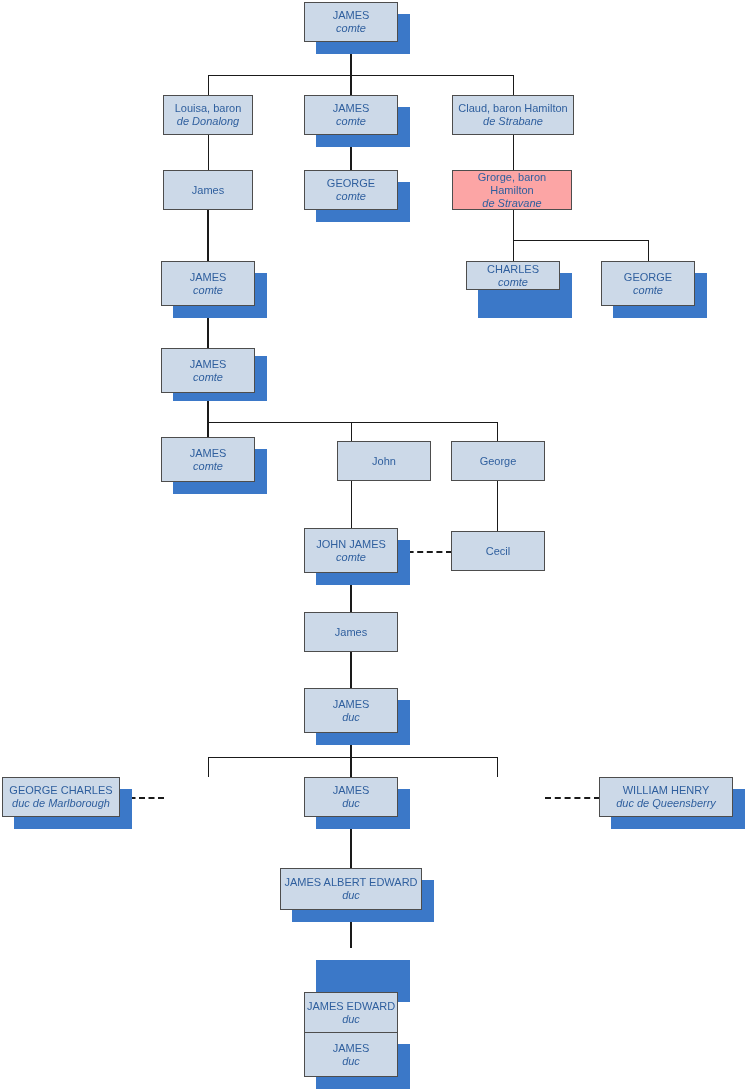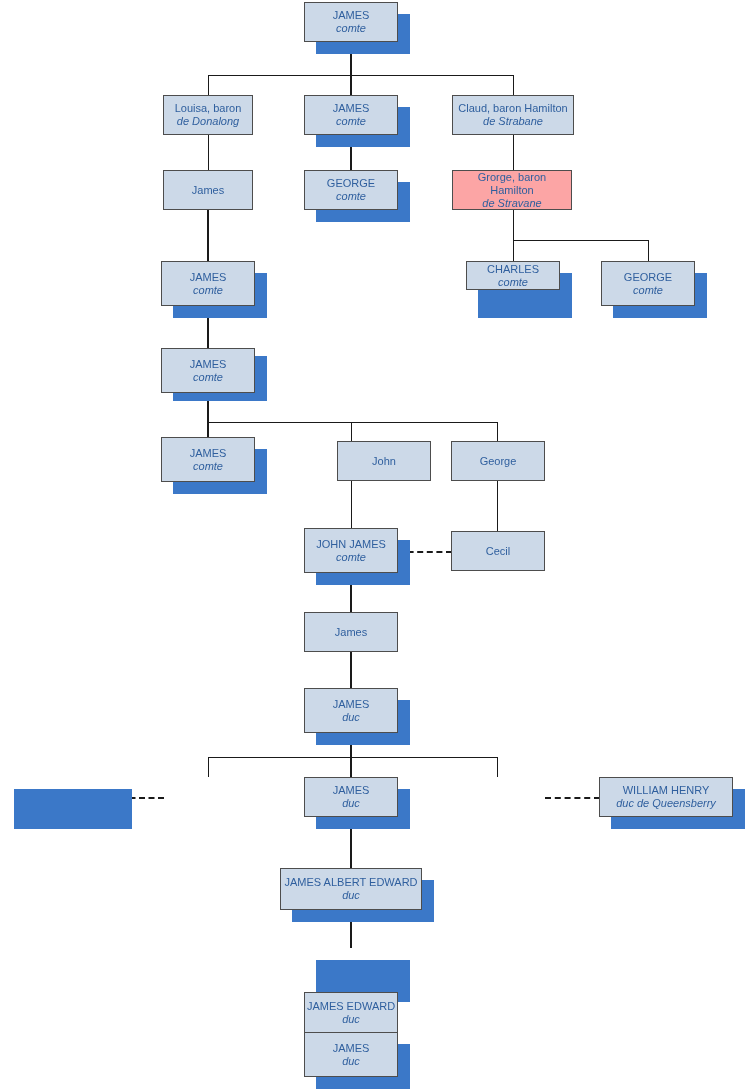--- a/index.html
+++ b/index.html
@@ -173,20 +173,24 @@
     <div class="node" style="left: 451px; top: 531px; width: 94px; height: 40px; background: rgb(204, 217, 232); border-color: rgb(77, 77, 77); color: rgb(47, 95, 158);">
       <span class="l1">Cecil</span>
     </div>
     <div class="node" style="left: 304px; top: 612px; width: 94px; height: 40px; background: rgb(204, 217, 232); border-color: rgb(77, 77, 77); color: rgb(47, 95, 158);">
       <span class="l1">James</span>
     </div>
     <div class="node" style="left: 304px; top: 688px; width: 94px; height: 45px; background: rgb(204, 217, 232); border-color: rgb(77, 77, 77); color: rgb(47, 95, 158);">
       <span class="l1">JAMES</span>
       <span class="l2">duc</span>
     </div>
+    <div class="node" style="left: 2px; top: 777px; width: 118px; height: 40px; background: rgb(204, 217, 232); border-color: rgb(77, 77, 77); color: rgb(47, 95, 158);">
+      <span class="l1">GEORGE CHARLES</span>
+      <span class="l2">duc de Marlborough</span>
+    </div>
     <div class="node" style="left: 304px; top: 777px; width: 94px; height: 40px; background: rgb(204, 217, 232); border-color: rgb(77, 77, 77); color: rgb(47, 95, 158);">
       <span class="l1">JAMES</span>
       <span class="l2">duc</span>
     </div>
     <div class="node" style="left: 599px; top: 777px; width: 134px; height: 40px; background: rgb(204, 217, 232); border-color: rgb(77, 77, 77); color: rgb(47, 95, 158);">
       <span class="l1">WILLIAM HENRY</span>
       <span class="l2">duc de Queensberry</span>
     </div>
     <div class="node wrap" style="left: 280px; top: 868px; width: 142px; height: 42px; background: rgb(204, 217, 232); border-color: rgb(77, 77, 77); color: rgb(47, 95, 158);">
       <span class="l1">JAMES ALBERT EDWARD</span>

